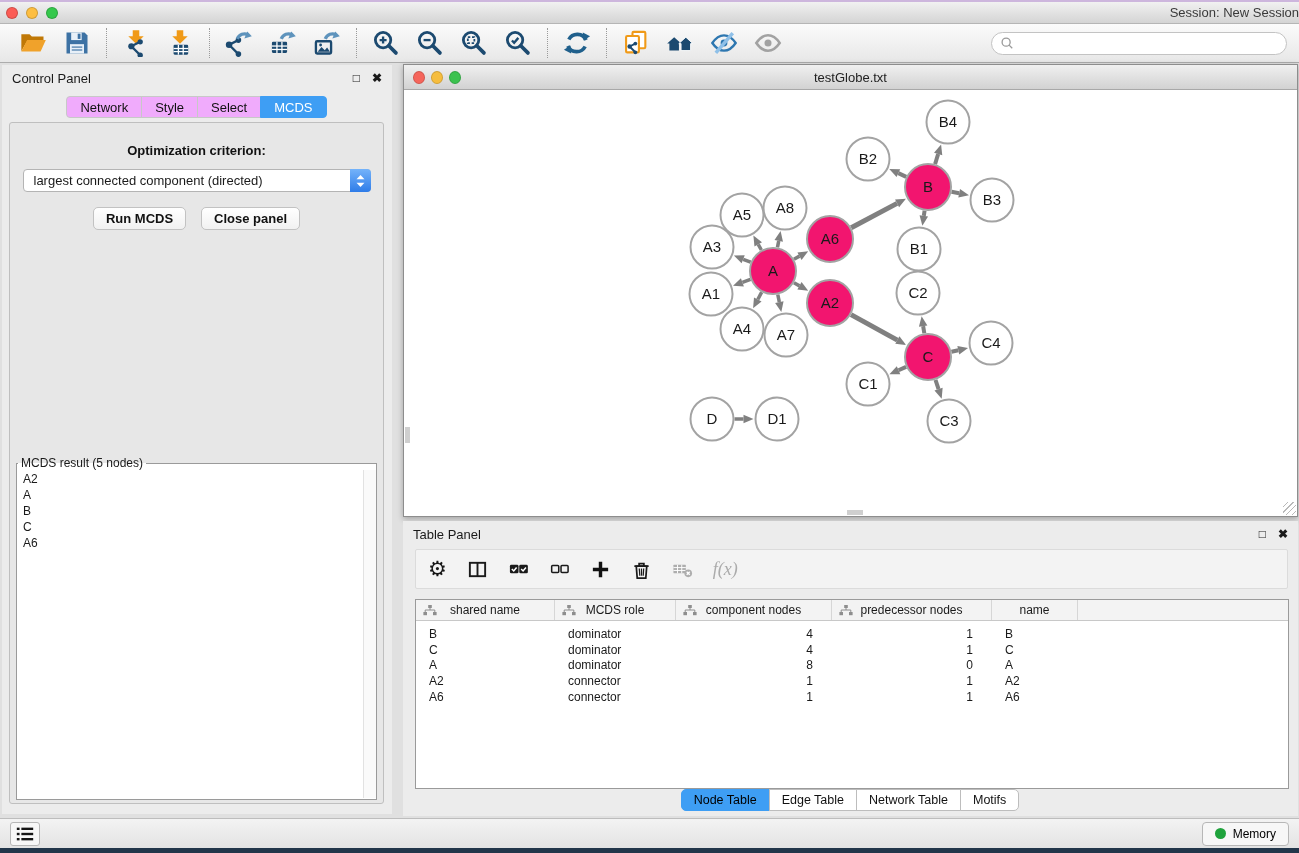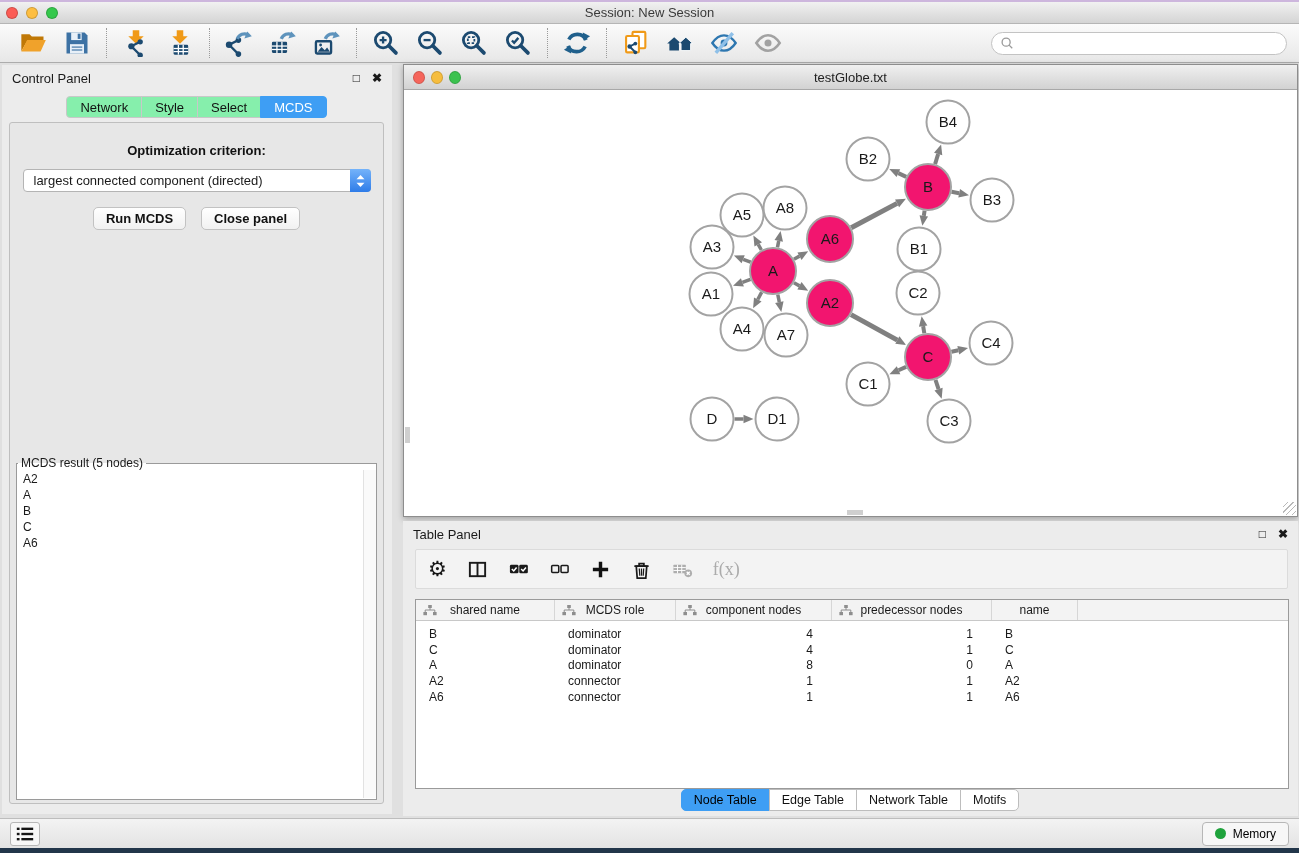--- a/index.html
+++ b/index.html
@@ -1,21 +1,21 @@
 <!DOCTYPE html>
 <html><head>
 <meta charset="utf-8">
 <style>
   *{box-sizing:border-box;margin:0;padding:0}
   html,body{background:#555}
   .screen{position:relative;width:1299px;height:853px;font-family:"Liberation Sans",sans-serif;
           background:#E3E3E3;overflow:hidden;color:#1a1a1a}
   
   .titlebar{height:24px;background:linear-gradient(#F1F1F1,#D4D4D4);border-top:2px solid #CDB6DD;
-            border-bottom:1px solid #B5B5B5;position:relative;display:flex;align-items:center;justify-content:center}
+            border-bottom:1px solid #B5B5B5;position:relative;display:flex;align-items:center;justify-content:flex-end}
   .titlebar .title{font-size:13px;color:#3a3a3a}
   .lights{position:absolute;left:6px;top:0;bottom:0;display:flex;align-items:center;gap:8px}
   .light{width:12px;height:12px;border-radius:50%;border:1px solid rgba(0,0,0,.18)}
   .light.red{background:#FB5C55}.light.yellow{background:#FDBE41}.light.green{background:#35C84C}
   .nw-light{width:12px;height:13px;border-radius:50%;border:1px solid rgba(0,0,0,.15)}
   
   .toolbar{height:39px;display:flex;align-items:center;background:linear-gradient(#FBFBFB,#E7E7E7);
            border-bottom:1px solid #ACACAC;padding:0 6px}
   .tb-group{display:flex;align-items:center;gap:8px;padding:0 9px}
   .tb-sep{width:0;height:30px;border-left:1px dotted #9a9a9a;margin:0 2px}
@@ -25,21 +25,21 @@
           border-radius:12px;height:23px;width:296px;padding:0 8px;gap:5px}
   .search input{border:none;outline:none;flex:1;font-size:12px;background:transparent;font-family:inherit}
   
   .workspace{position:relative;height:755px;background:#E0E0E0}
   
   .control-panel{position:absolute;left:2px;top:2px;width:390px;bottom:4px;background:#ECECEC}
   .p-header{height:26px;display:flex;align-items:center;padding:0 10px;font-size:13px;color:#1a1a1a}
   .p-icons{margin-left:auto;display:flex;gap:12px;font-size:12px;color:#1a1a1a}
   .p-icons span{cursor:default;font-weight:bold}
   .cp-tabs{display:flex;justify-content:center;margin-top:5px;position:relative;z-index:2}
-  .seg{font-size:13px;padding:2px 13px;height:22px;background:#86efac;border:1px solid #C8C8C8;margin-left:-1px;color:#111}
+  .seg{font-size:13px;padding:2px 13px;height:22px;background:#f0abfc;border:1px solid #C8C8C8;margin-left:-1px;color:#111}
   .seg:first-child{border-radius:4px 0 0 4px}
   .seg:last-child{border-radius:0 4px 4px 0}
   .seg.sel{background:#3E9EF4;border-color:#3E9EF4;color:#FFF}
   .cp-content{position:absolute;left:7px;right:8px;top:57px;bottom:10px;background:#E7E7E7;
               border:1px solid #BFBFBF;border-radius:3px}
   .opt-label{text-align:center;margin-top:20px;font-size:13px;font-weight:600;color:#111}
   .dropdown{margin:11px auto 0;width:348px;height:23px;background:#FFF;border:1px solid #B4B4B4;border-radius:4px;
             display:flex;align-items:center;font-size:13px;padding-left:10px;position:relative}
   .dd-cap{position:absolute;right:-1px;top:-1px;bottom:-1px;width:21px;border-radius:0 4px 4px 0;
           background:linear-gradient(#74B3FA,#2E7CE8);display:flex;align-items:center;justify-content:center}
@@ -63,21 +63,21 @@
   .nw-hhandle{position:absolute;bottom:1px;left:443px;width:16px;height:5px;background:#CFCFCF}
   .resize-grip{position:absolute;right:1px;bottom:1px;width:13px;height:13px;
      background:repeating-linear-gradient(135deg,transparent 0 3px,#B9B9B9 3px 4px)}
   
   .table-panel{position:absolute;left:403px;top:458px;right:1px;bottom:2px;background:#ECECEC}
   .tp-toolbar{margin:2px 10px 0 12px;height:40px;display:flex;align-items:center;gap:20px;padding:0 12px;
               background:#F3F3F3;border:1px solid #DBDBDB;border-radius:2px}
   .tp-btn{background:none;border:none;display:flex;align-items:center;justify-content:center;height:30px}
   .icon20{width:21px;height:21px}
   .gear-char{font-size:21px;line-height:21px;color:#161616;font-family:"DejaVu Sans",sans-serif}
-  .fx{font-family:"Liberation Serif",serif;font-size:18px;color:#ABABAB}
+  .fx{font-family:"Liberation Serif",serif;font-style:italic;font-size:18px;color:#ABABAB}
   .tp-table{position:absolute;left:12px;right:9px;top:78px;height:190px;background:#FFF;border:1px solid #9A9A9A;overflow:hidden}
   .thead{display:flex;height:21px;background:#F3F3F3;border-bottom:1px solid #C8C8C8}
   .th{position:relative;display:flex;align-items:center;justify-content:center;font-size:12px;color:#1a1a1a;
       border-right:1px solid #D6D6D6}
   .th .tree{position:absolute;left:7px;width:14px;height:11px}
   .tbody{padding-top:5px}
   .tr{display:flex;height:15.8px;align-items:center;font-size:12px}
   .td{overflow:hidden;white-space:nowrap}
   .td.l{padding-left:13px;text-align:left}
   .td.r{padding-right:19px;text-align:right}

